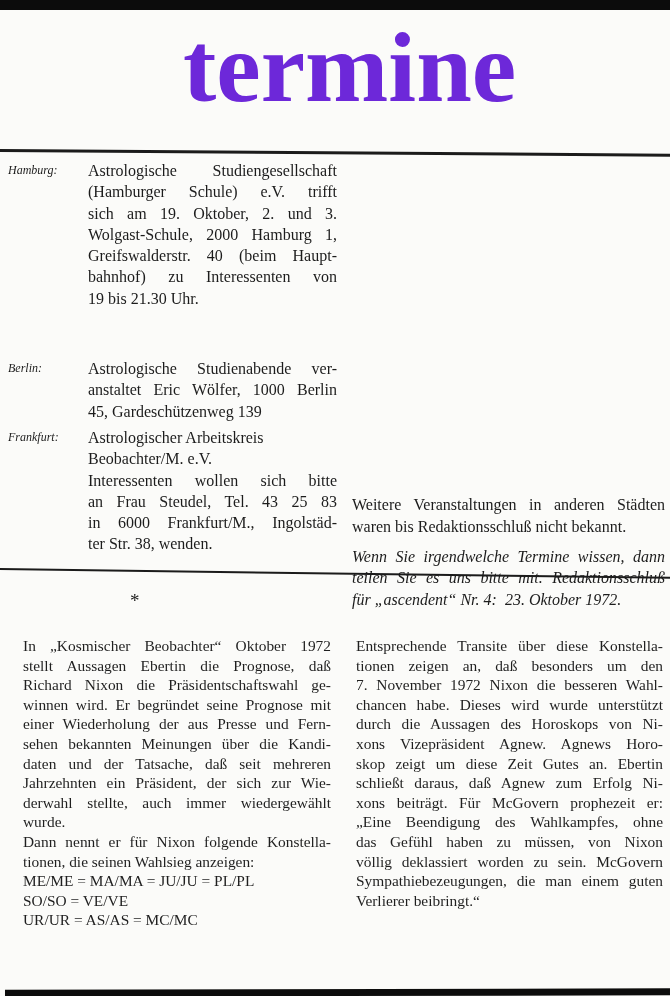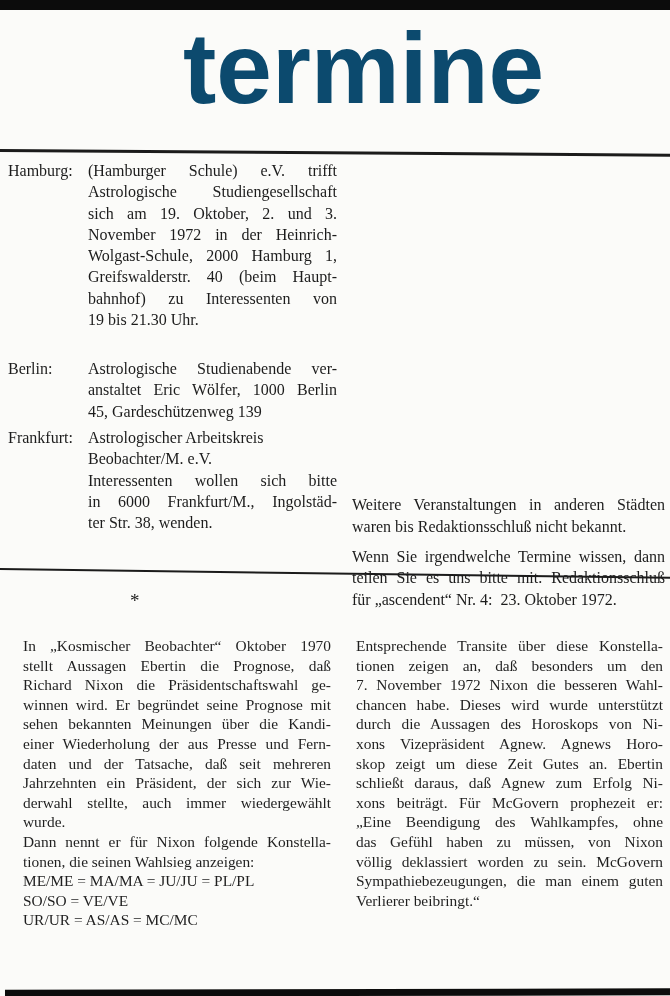--- a/index.html
+++ b/index.html
@@ -12,32 +12,32 @@
   
   .bar { position:absolute; background:#0c0c0c; }
   .bar.top { left:0; top:0; width:670px; height:10px; }
   .bar.bottom { left:5px; bottom:0; width:665px; height:7px; transform:rotate(-0.12deg); }
   .rule { position:absolute; left:-4px; width:680px; background:#1b1b1b; transform-origin:left center; }
   .rule.r1 { top:149px; height:2.6px; transform:rotate(0.4deg); }
   .rule.r2 { top:568px; height:2.4px; transform:rotate(0.75deg); }
   
   .masthead {
     position:absolute; left:183px; top:4px;
-    font-family:Liberation Sans, sans-serif; font-weight:bold;
-    font-size:100px; line-height:1.28; letter-spacing:0px; color:#0c4a6e;
+    font-family:Liberation Serif, serif; font-weight:bold;
+    font-size:100px; line-height:1.28; letter-spacing:0px; color:#6d28d9;
   }
   
   .event-row { position:absolute; left:0; width:340px; }
   .row-hamburg  { top:160px; }
   .row-berlin   { top:358px; }
   .row-frankfurt{ top:427px; }
-  .city { position:absolute; left:8px; top:0; font-size:16px; line-height:21.3px; }
+  .city { position:absolute; left:8px; top:0; font-size:12px; line-height:21.3px;font-style:italic; }
   .event-text { position:absolute; left:88px; top:0; width:249px; font-size:16px; line-height:21.3px; }
   .notes { position:absolute; left:352px; top:447px; width:313px; font-size:16px; line-height:21.8px;margin-top:47px; }
-  .notes .para + .para { margin-top:8px; }
+  .notes .para + .para { margin-top:8px;font-style:italic; }
   
   .article-col { position:absolute; top:636px; font-size:15.4px; line-height:19.6px; color:#1f1f1f; }
   .col-left  { left:23px;  width:308px; }
   .col-right { left:356px; width:307px; }
   .footnote-mark { position:absolute; left:130px; top:590px; font-size:19px; color:#222; }
   
   .ln { white-space:pre-wrap; }
   .ln.j { text-align:justify; text-align-last:justify; }
   .para { margin:0; }
 </style>
@@ -49,24 +49,23 @@
   <div class="bar top"></div>
 
   <div class="masthead">termine</div>
 
   <div class="rule r1"></div>
 
   <div class="event-row row-hamburg">
     <div class="city">Hamburg:</div>
     <div class="event-text">
         <div class="para">
+          <div class="ln j">Astrologische Studiengesellschaft</div>
           <div class="ln j">(Hamburger Schule) e.V. trifft</div>
-          <div class="ln j">Astrologische Studiengesellschaft</div>
           <div class="ln j">sich am 19. Oktober, 2. und 3.</div>
-          <div class="ln j">November 1972 in der Heinrich-</div>
           <div class="ln j">Wolgast-Schule, 2000 Hamburg 1,</div>
           <div class="ln j">Greifswalderstr. 40 (beim Haupt-</div>
           <div class="ln j">bahnhof) zu Interessenten von</div>
           <div class="ln">19 bis 21.30 Uhr.</div>
         </div>
       </div>
   </div>
 
   <div class="event-row row-berlin">
     <div class="city">Berlin:</div>
@@ -79,20 +78,21 @@
       </div>
   </div>
 
   <div class="event-row row-frankfurt">
     <div class="city">Frankfurt:</div>
     <div class="event-text">
         <div class="para">
           <div class="ln">Astrologischer Arbeitskreis</div>
           <div class="ln">Beobachter/M. e.V.</div>
           <div class="ln j">Interessenten wollen sich bitte</div>
+          <div class="ln j">an Frau Steudel, Tel. 43 25 83</div>
           <div class="ln j">in 6000 Frankfurt/M., Ingolstäd-</div>
           <div class="ln">ter Str. 38, wenden.</div>
         </div>
       </div>
   </div>
 
   <div class="notes">
       <div class="para">
         <div class="ln j">Weitere Veranstaltungen in anderen Städten</div>
         <div class="ln">waren bis Redaktionsschluß nicht bekannt.</div>
@@ -103,26 +103,26 @@
         <div class="ln">für „ascendent“ Nr. 4:  23. Oktober 1972.</div>
       </div>
     </div>
 
   <div class="rule r2"></div>
 
   <div class="footnote-mark">*</div>
 
   <div class="article-col col-left">
       <div class="para">
-        <div class="ln j">In „Kosmischer Beobachter“ Oktober 1970</div>
+        <div class="ln j">In „Kosmischer Beobachter“ Oktober 1972</div>
         <div class="ln j">stellt Aussagen Ebertin die Prognose, daß</div>
         <div class="ln j">Richard Nixon die Präsidentschaftswahl ge-</div>
         <div class="ln j">winnen wird. Er begründet seine Prognose mit</div>
+        <div class="ln j">einer Wiederholung der aus Presse und Fern-</div>
         <div class="ln j">sehen bekannten Meinungen über die Kandi-</div>
-        <div class="ln j">einer Wiederholung der aus Presse und Fern-</div>
         <div class="ln j">daten und der Tatsache, daß seit mehreren</div>
         <div class="ln j">Jahrzehnten ein Präsident, der sich zur Wie-</div>
         <div class="ln j">derwahl stellte, auch immer wiedergewählt</div>
         <div class="ln">wurde.</div>
       </div>
       <div class="para">
         <div class="ln j">Dann nennt er für Nixon folgende Konstella-</div>
         <div class="ln">tionen, die seinen Wahlsieg anzeigen:</div>
       </div>
       <div class="para">

